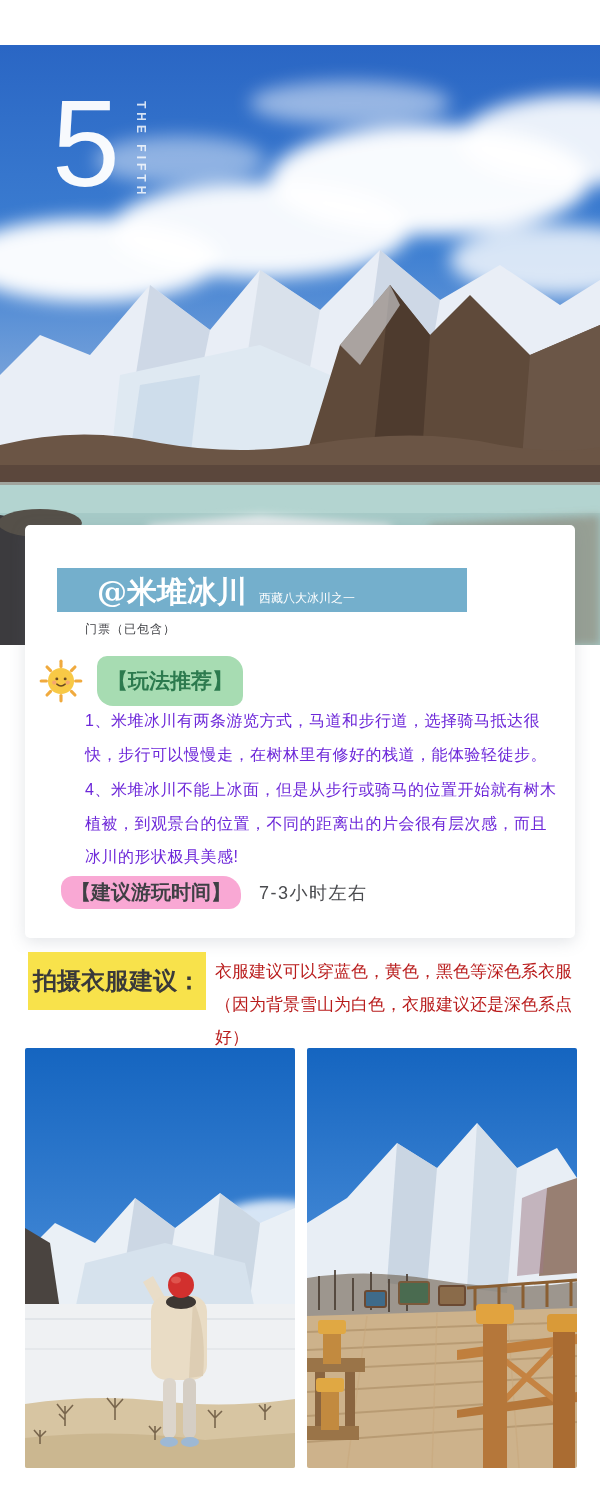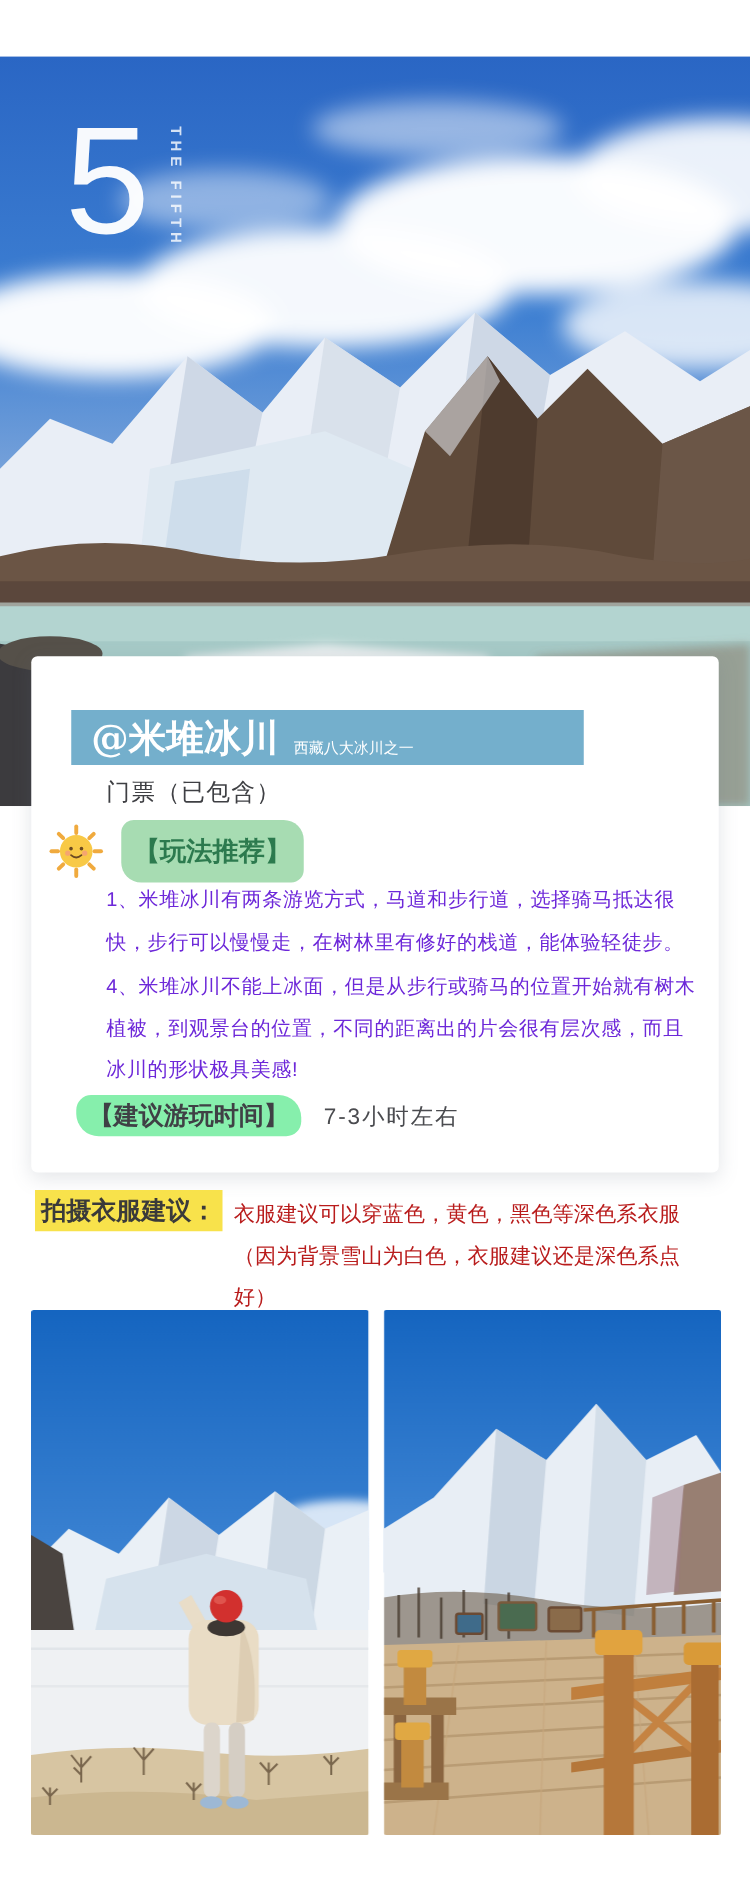--- a/index.html
+++ b/index.html
@@ -11,41 +11,41 @@
   .hero svg{display:block;}
   .hero-number{position:absolute;left:52px;top:38px;font-size:122px;line-height:1;
                color:rgba(255,255,255,.96);font-weight:400;}
   .hero-caption{position:absolute;left:134px;top:56px;writing-mode:vertical-rl;
                 font-size:12px;font-weight:700;letter-spacing:4px;color:rgba(255,255,255,.8);}
 
   
   .card{position:absolute;left:25px;top:525px;width:550px;height:413px;background:#fff;
         border-radius:5px;box-shadow:0 4px 16px rgba(100,110,125,.18);}
   .title-bar{position:absolute;left:32px;top:43px;width:410px;height:44px;background:#74afcc;
-             display:flex;align-items:flex-end;gap:12px;padding:0 0 5px 16px;box-sizing:border-box;}
+             display:flex;align-items:flex-end;gap:12px;padding:0 0 5px 40px;box-sizing:border-box;}
   .title{color:#fff;font-size:30px;font-weight:700;line-height:1;
          font-family:"DejaVu Serif","Liberation Serif",serif;}
   .subtitle{color:#fff;font-size:12px;line-height:1;padding-bottom:3px;white-space:nowrap;}
-  .ticket{position:absolute;left:60px;top:96px;font-size:19px;color:#3e3f43;letter-spacing:1px;}
+  .ticket{position:absolute;left:60px;top:96px;font-size:12px;color:#3e3f43;letter-spacing:1px;}
   .play-header{position:absolute;left:12px;top:131px;display:flex;align-items:center;gap:12px;}
   .sun{width:48px;height:48px;display:block;}
   .play-label{font-size:21px;font-weight:700;color:#2c7a4e;background:#a7dcb2;
               padding:11px 10px;border-radius:10px 16px 10px 16px;}
   .play-text{position:absolute;left:60px;top:179px;width:474px;font-size:16px;color:#6d28d9;
              line-height:2.1;letter-spacing:.5px;}
   .play-text p{margin:0 0 2px 0;}
   .duration{position:absolute;left:36px;top:351px;display:flex;align-items:center;gap:18px;}
-  .duration-label{font-size:20px;font-weight:700;color:#3f4045;background:#86efac;
+  .duration-label{font-size:20px;font-weight:700;color:#3f4045;background:#f9a8d4;
                   padding:3px 10px;border-radius:12px 18px 12px 18px;}
   .duration-value{font-size:18px;color:#4a4b4f;letter-spacing:1.5px;}
 
   
   .clothing{position:absolute;left:28px;top:952px;width:548px;display:flex;gap:9px;align-items:flex-start;}
-  .clothing-label{flex:none;font-size:20px;font-weight:700;color:#3a3a3a;background:#f8e24b;
-                  padding:3px 5px;}
+  .clothing-label{flex:none;font-size:24px;font-weight:700;color:#3a3a3a;background:#f8e24b;
+                  padding:13px 5px;}
   .clothing-text{margin:3px 0 0 0;font-size:17px;color:#b91c1c;line-height:1.95;width:398px;}
 
   
   .photo{position:absolute;top:1048px;width:270px;height:420px;overflow:hidden;border-radius:2px;}
   .photo.left{left:25px;} .photo.right{left:307px;}
   .photo svg{display:block;}
 </style>
 </head>
 <body>
 

